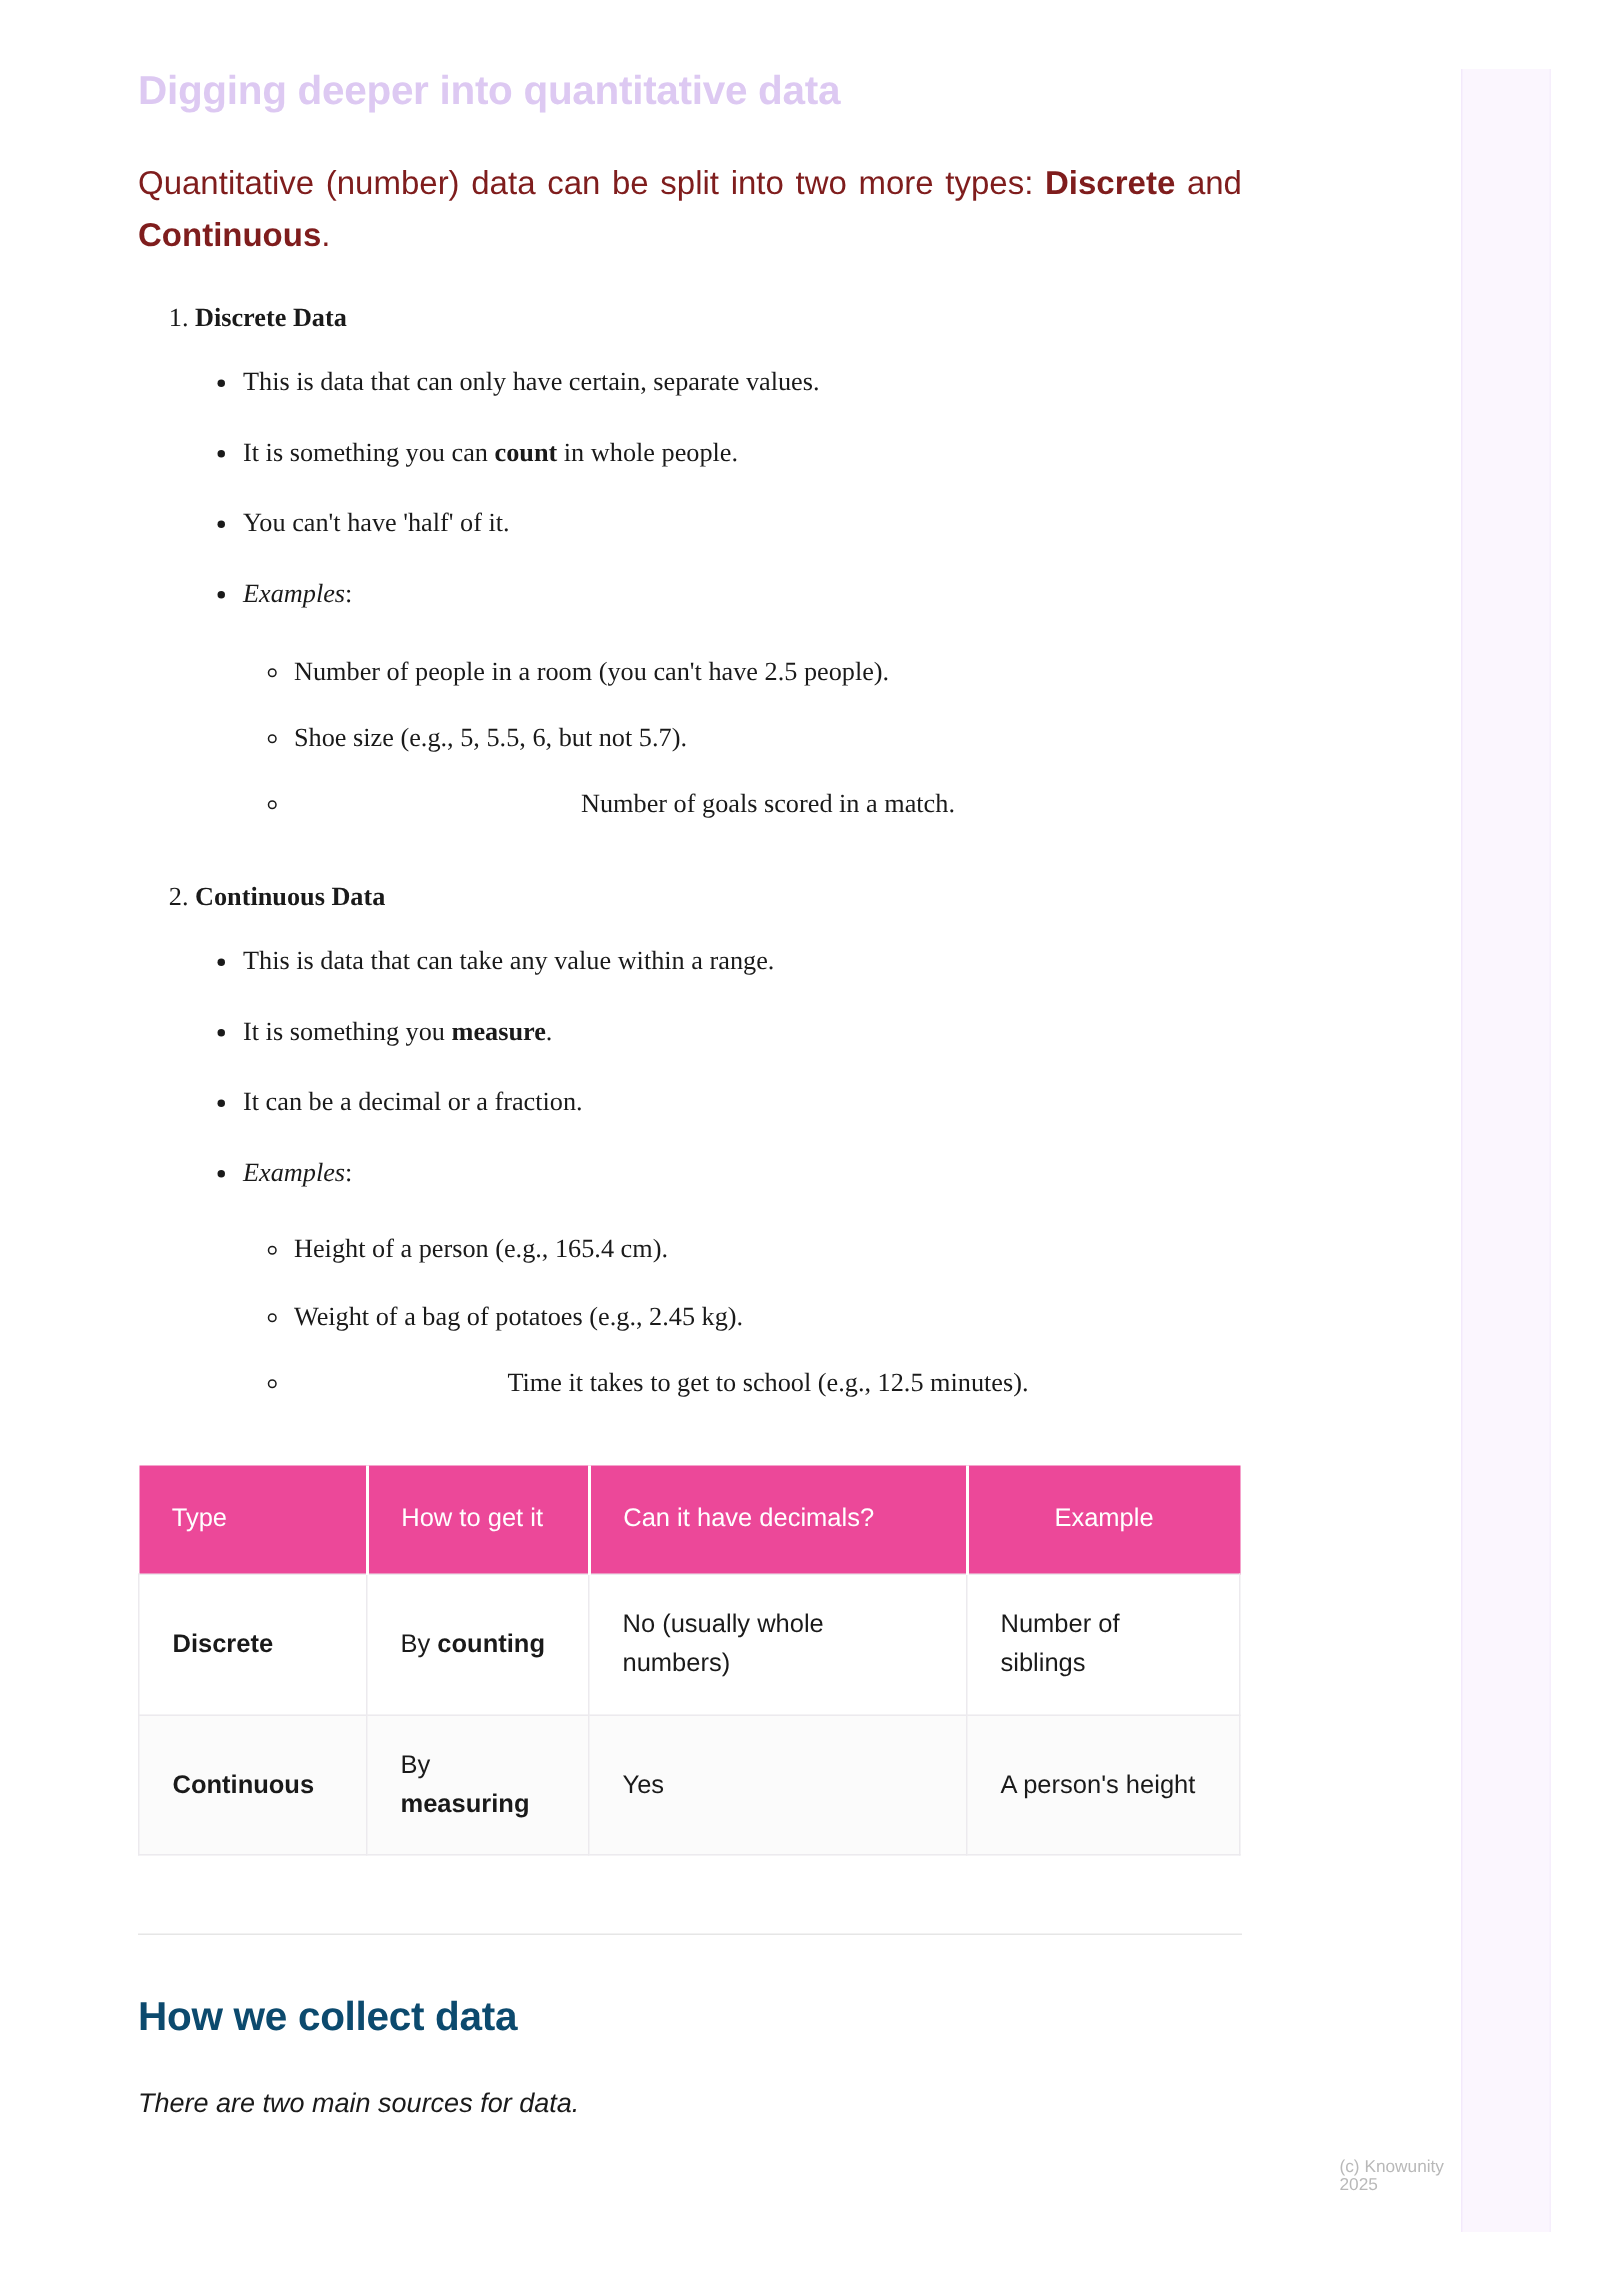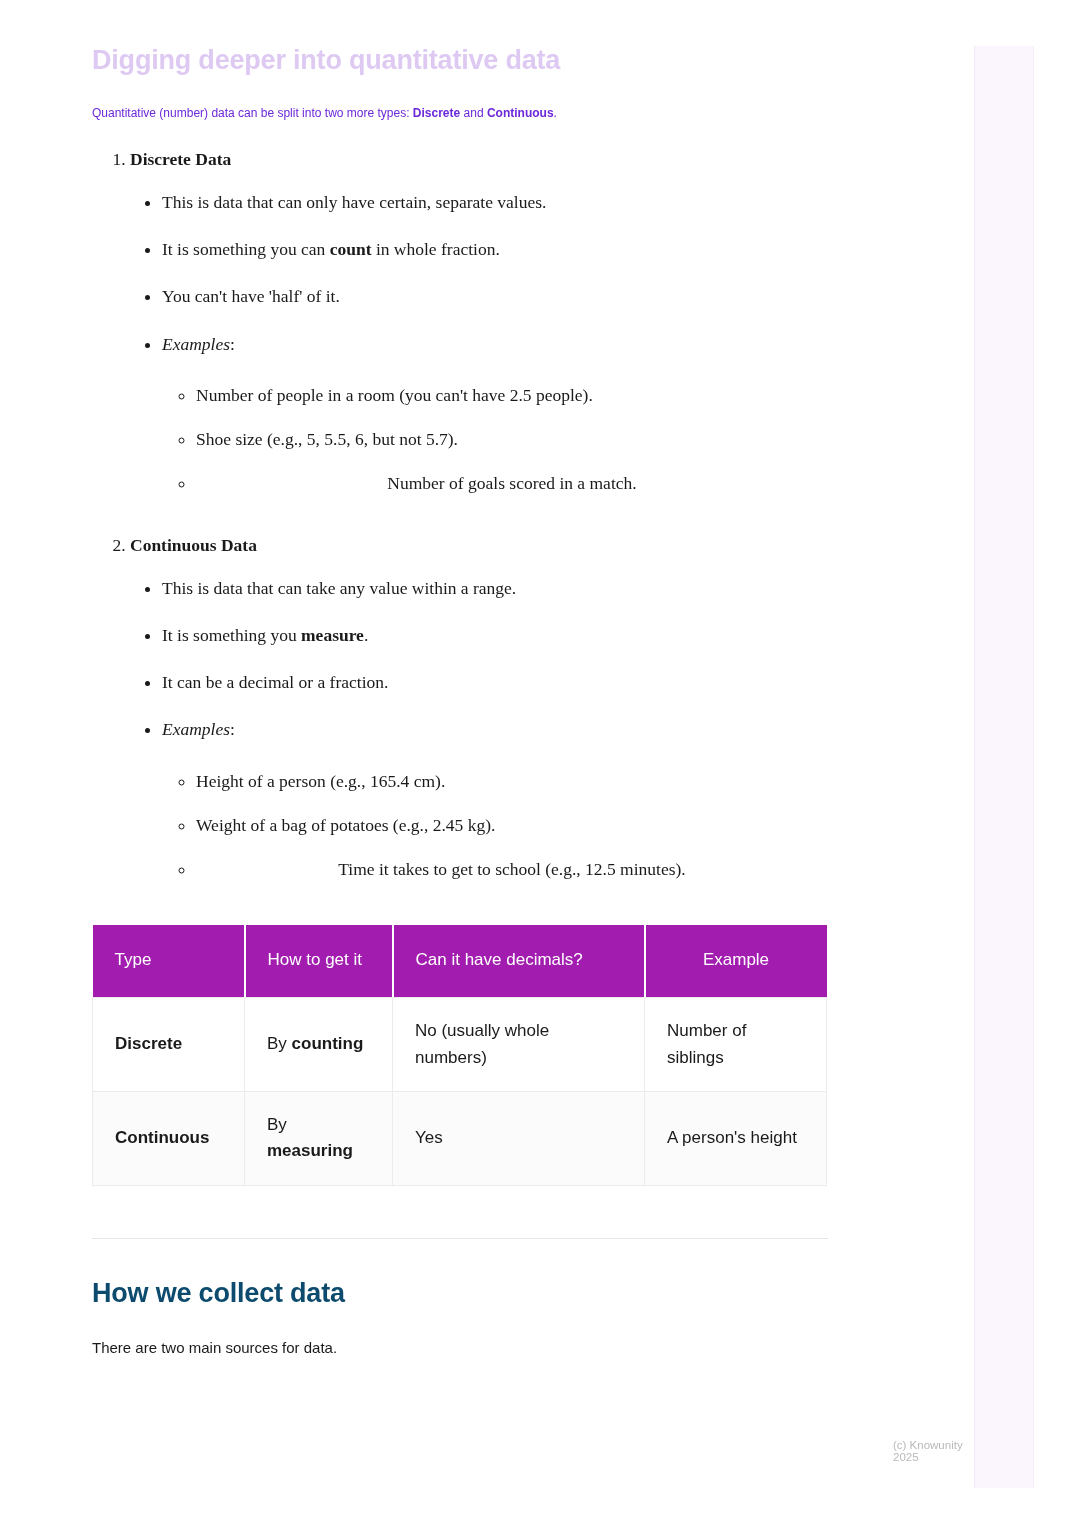--- a/index.html
+++ b/index.html
@@ -41,25 +41,25 @@
   }
   h1.section-title {
     font-size: 27px;
     line-height: 1.25;
     font-weight: bold;
     color: #ddc9f2;
     margin: 0 0 26px 0;
     letter-spacing: -0.2px;
   }
   p.intro {
-    font-size: 12px;
+    font-size: 22px;
     line-height: 1.62;
     margin: 0 0 22px 0;
     text-align: justify;
-    color: #6d28d9;
+    color: #7f1d1d;
   }
   p.intro b { font-weight: bold; }
 
   ol.top-list {
     margin: 0;
     padding-left: 38px;
     list-style: decimal;
     font-family: Liberation Serif, serif;
   }
   ol.top-list > li {
@@ -100,21 +100,21 @@
 
   .gap-between { height: 28px; }
 
   table.summary {
     border-collapse: collapse;
     margin: 42px 0 0 0;
     width: 734px;
     table-layout: fixed;
   }
   table.summary th {
-    background: #a21caf;
+    background: #ec4899;
     color: #ffffff;
     font-size: 17px;
     font-weight: normal;
     text-align: left;
     padding: 22px 22px 24px 22px;
     vertical-align: top;
     line-height: 1.55;
     border-right: 2px solid #ffffff;
     margin-top: 20px;
   }
@@ -143,23 +143,24 @@
   }
   h1.section-title2 {
     font-size: 27px;
     line-height: 1.25;
     font-weight: bold;
     color: #0c4a6e;
     margin: 38px 0 26px 0;
     letter-spacing: -0.2px;
   }
   p.closing {
-    font-size: 15px;
+    font-size: 18px;
     line-height: 1.6;
     margin: 0;
+    font-style: italic;
   }
   .footer {
     position: absolute;
     left: 893px;
     top: 1439px;
     font-size: 11.5px;
     color: #b9b9b9;
   }
 </style>
 </head>
@@ -174,21 +175,21 @@
     <h1 class="section-title">Digging deeper into quantitative data</h1>
 
     <p class="intro"><span>Quantitative (number) data can be split into two more types: </span><b>Discrete</b><span> and </span><b>Continuous</b><span>.</span></p>
 
     <ol class="top-list">
 
       <li>
         <span>Discrete Data</span>
         <ul class="lvl1">
           <li><span>This is data that can only have certain, separate values.</span></li>
-          <li><span>It is something you can </span><b>count</b><span> in whole fraction.</span></li>
+          <li><span>It is something you can </span><b>count</b><span> in whole people.</span></li>
           <li><span>You can't have 'half' of it.</span></li>
           <li>
             <span class="ex-label">Examples</span><span>:</span>
             <ul class="lvl2">
               <li>Number of people in a room (you can't have 2.5 people).</li>
               <li>Shoe size (e.g., 5, 5.5, 6, but not 5.7).</li>
               <li>Number of goals scored in a match.</li>
             </ul>
           </li>
         </ul>

